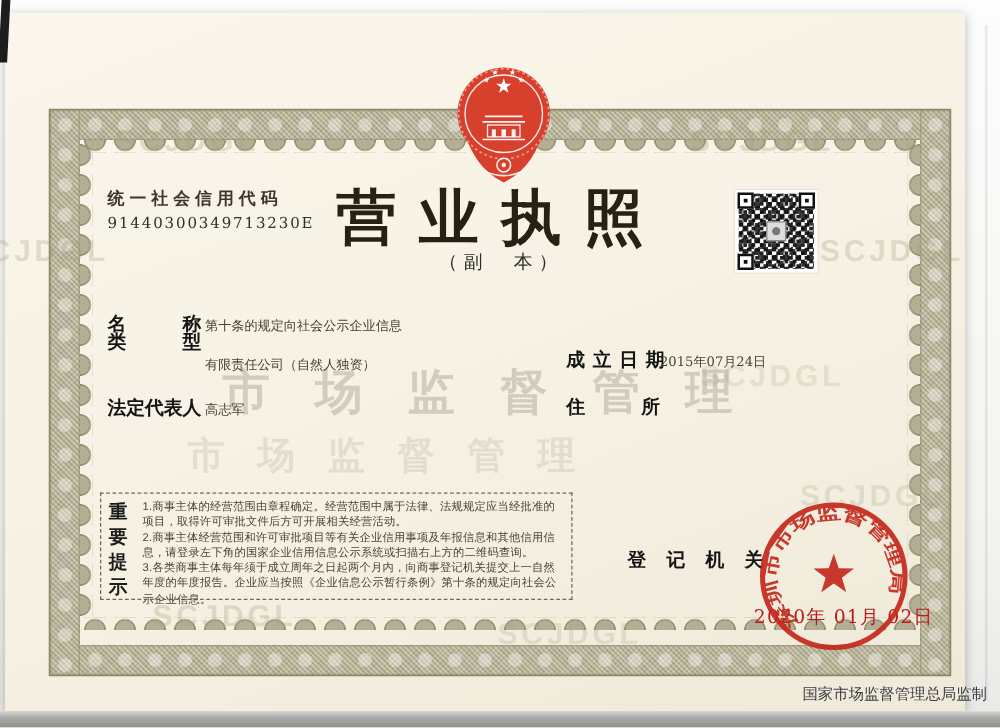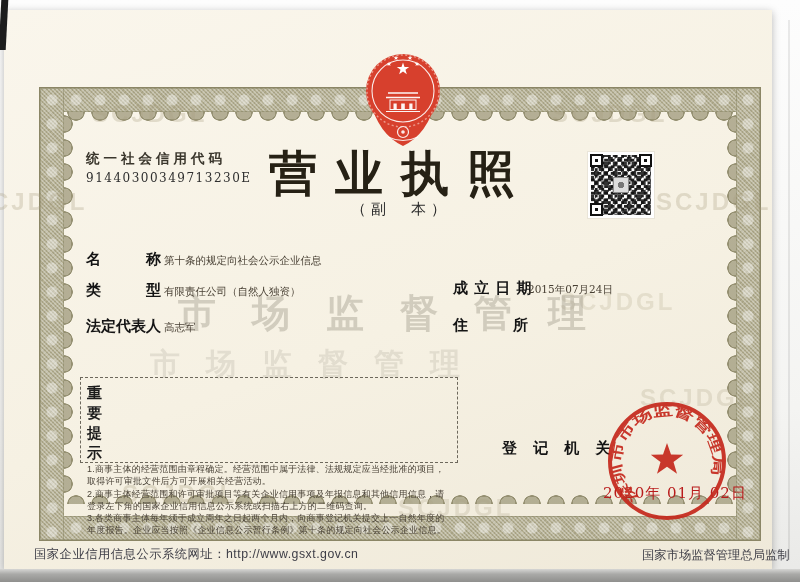--- a/index.html
+++ b/index.html
@@ -82,29 +82,29 @@
   .qr-d{position:absolute;left:2.5px;top:2.5px;width:3px;height:3px;background:#111;}
   .qr-logo{position:absolute;left:25px;top:25px;width:16px;height:16px;background:#ddd;
     border:1px solid #8a8a8a;box-sizing:border-box;
     background-image:radial-gradient(circle at 50% 50%, #777 0 3px, transparent 3.5px);}
 
   
   .lbl{font-size:15px;font-weight:bold;color:#141414;white-space:nowrap;}
   .val{font-size:10.5px;color:#473f33;white-space:nowrap;
     font-family:"DejaVu Serif","Liberation Serif",serif;}
   .lbl-name{left:86px;top:250px;}     .val-name{left:164px;top:254px;}
-  .lbl-type{left:86px;top:281px;}     .val-type{left:164px;top:285px;}
+  .lbl-type{left:86px;top:264px;}     .val-type{left:164px;top:285px;}
   .lbl-legal{left:86px;top:317px;}    .val-legal{left:164px;top:321px;}
   .lbl-est{left:453px;top:279px;letter-spacing:1px;}  .val-est{left:528px;top:283px;}
   .lbl-addr{left:453px;top:316px;}
   .val-addr{left:530px;top:317px;width:212px;white-space:normal;line-height:13px;font-size:10px;}
 
   
-  .notice{left:80px;top:377px;width:378px;height:86px;border:1.6px dashed #6d685c;
-    box-sizing:border-box;display:flex;padding:4px 6px 3px 6px;flex-direction:column;}
+  .notice{left:80px;top:394px;width:378px;height:86px;border:1.6px dashed #6d685c;
+    box-sizing:border-box;display:flex;padding:4px 6px 3px 6px;}
   .notice-lbl{width:18px;font-size:15px;font-weight:bold;color:#1c1c1c;line-height:20px;
     word-break:break-all;margin-right:9px;margin-top:1px;}
   .notice-txt{flex:1;font-size:9px;line-height:12.3px;color:#4a4338;white-space:pre-line;
     letter-spacing:.2px;}
 
   
   .registry{left:502px;top:439px;font-size:15px;font-weight:bold;letter-spacing:6px;color:#141414;text-align:right;}
   .issue-date{left:603px;top:484px;font-size:15px;color:#b91c1c;letter-spacing:1px;z-index:3;
     font-family:"DejaVu Serif","Liberation Serif",serif;}
   .seal{left:600px;top:394px;width:134px;height:134px;z-index:4;opacity:.92;}
@@ -211,16 +211,15 @@
 
   <svg class="abs seal" viewBox="0 0 134 134">
     <circle cx="67" cy="67" r="57" fill="none" stroke="#c5281c" stroke-width="4"></circle>
     <path id="sealArc" d="M 38.7,103.2 A 46,46 0 1 1 95.3,103.2" fill="none"></path>
     <text font-size="13.5" font-weight="bold" fill="#c5281c" font-family="Liberation Sans, sans-serif">
       <textPath href="#sealArc" startOffset="0" textLength="200" lengthAdjust="spacingAndGlyphs">深圳市市场监督管理局</textPath>
     </text>
     <polygon fill="#c5281c" points="67,49 71.0,60.5 83.2,60.7 73.5,68.1 77.0,79.8 67,72.8 57.0,79.8 60.5,68.1 50.8,60.7 63.0,60.5"></polygon>
   </svg>
 
-  <div class="abs footer-left">国家企业信用信息公示系统网址：http://www.gsxt.gov.cn</div>
   <div class="abs footer-right">国家市场监督管理总局监制</div>
 
 </div>
 
 </body></html>

